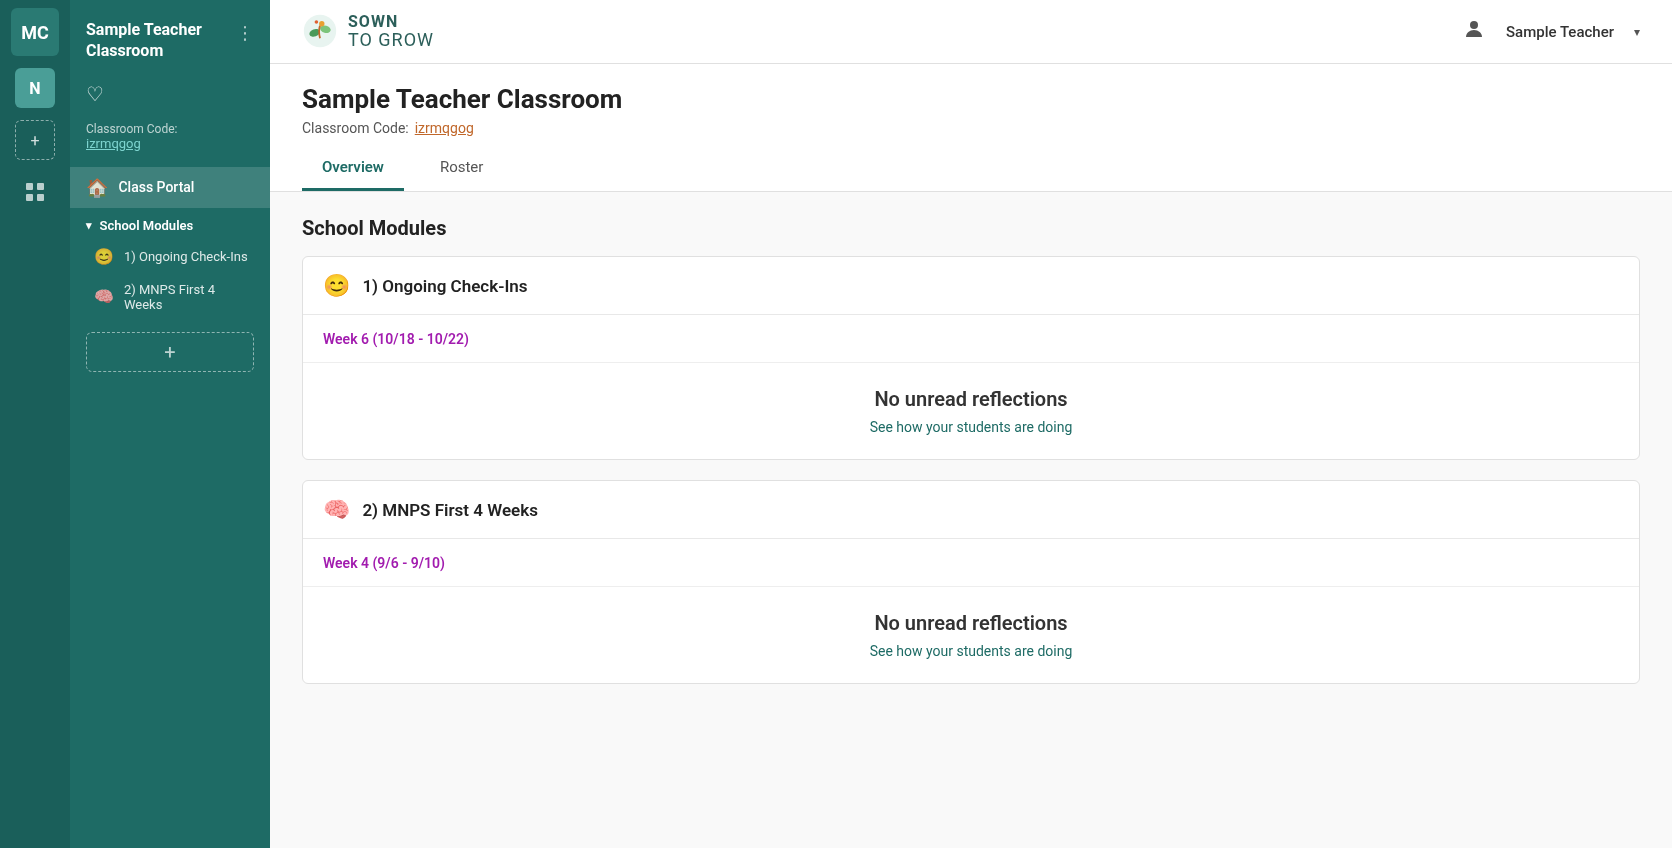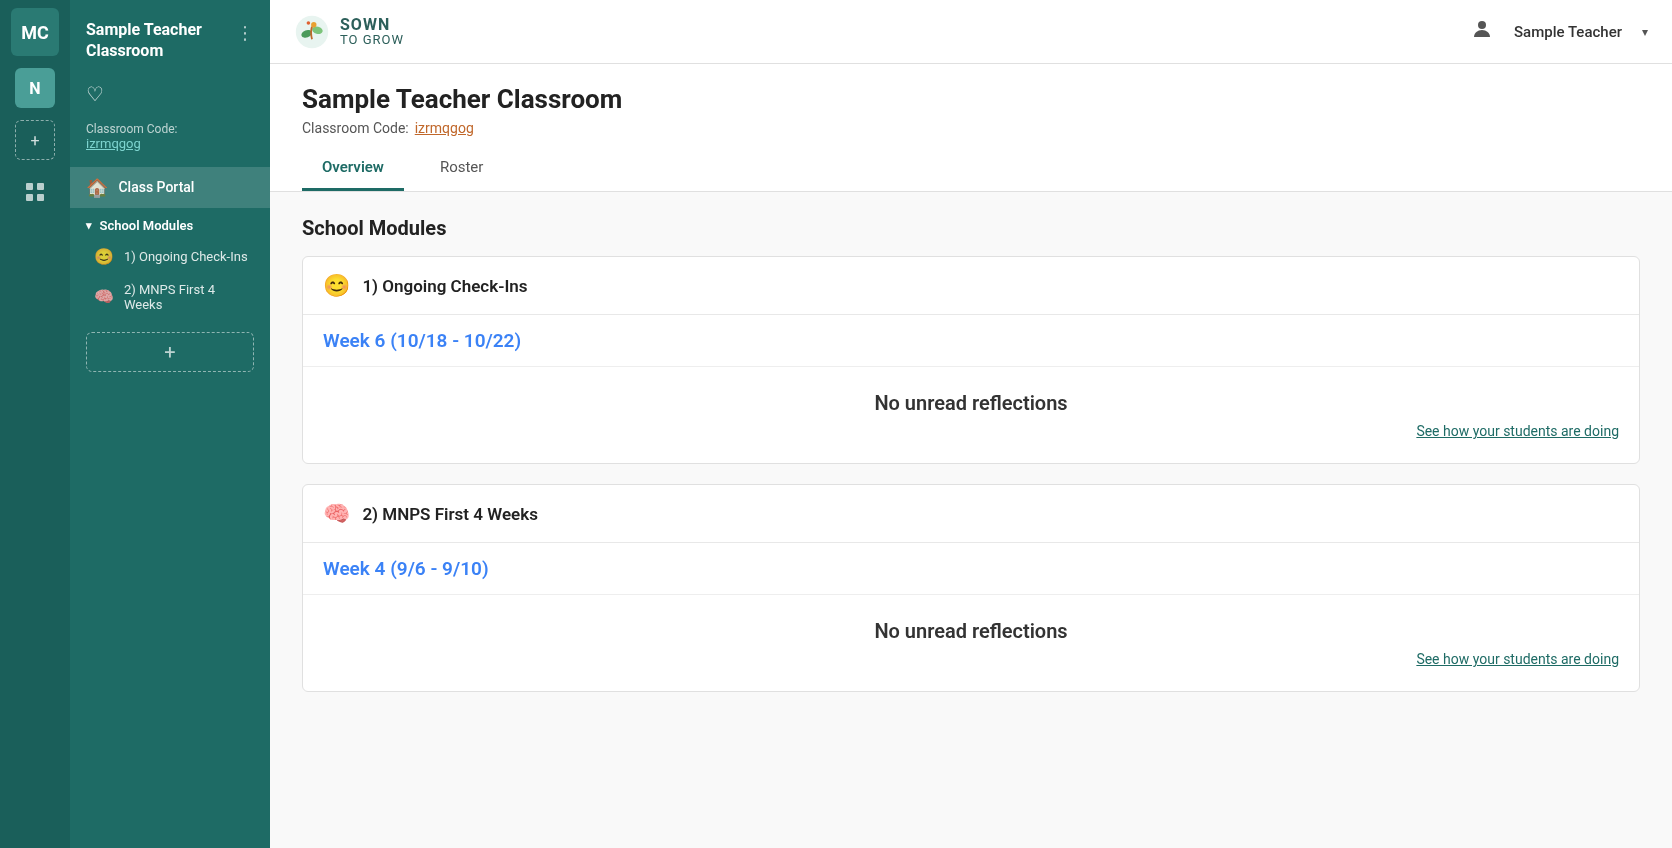--- a/index.html
+++ b/index.html
@@ -154,35 +154,35 @@
     }
 
     
     .top-header {
       height: 64px;
       background: white;
       border-bottom: 1px solid #e0e0e0;
       display: flex;
       align-items: center;
       justify-content: space-between;
-      padding: 0 24px;
+      padding: 0 32px;
       flex-shrink: 0;
     }
     .logo-area {
       display: flex;
       align-items: center;
       gap: 10px;
     }
     .logo-text {
       display: flex;
       flex-direction: column;
       line-height: 1.1;
     }
     .logo-sown { font-weight: 700; font-size: 16px; color: #2c5f5a; letter-spacing: 1px; }
-    .logo-togrow { font-size: 13px; color: #2c5f5a; letter-spacing: 1px; }
+    .logo-togrow { font-size: 18px; color: #2c5f5a; letter-spacing: 1px; }
 
     .user-area {
       display: flex;
       align-items: center;
       gap: 20px;
       cursor: pointer;
       color: #333;
       font-size: 15px;
       font-weight: 500;
     }
@@ -263,41 +263,39 @@
       color: #222;
       border-bottom: 1px solid #e8e8e8;
     }
     .module-icon { font-size: 22px; }
 
     .week-section {
       padding: 14px 20px;
       border-bottom: 1px solid #eee;
     }
     .week-label {
-      font-size: 19px;
+      font-size: 14px;
       font-weight: 600;
-      color: #3b82f6;
+      color: #a21caf;
     }
 
     .no-reflections-section {
       padding: 24px 20px;
       text-align: center;
     }
     .no-reflections-text {
       font-size: 20px;
       font-weight: 600;
       color: #333;
       margin-bottom: 8px;
     }
     .see-how-link {
       font-size: 14px;
       color: #1e6b65;
-      text-decoration: underline;
-      cursor: pointer;
-      text-align: right;
+      cursor: pointer;
     }
 
     
     .logo-svg { width: 36px; height: 36px; }
   </style>
 </head>
 <body>
 
 <div class="icon-bar">
   <div class="icon-bar-top">

